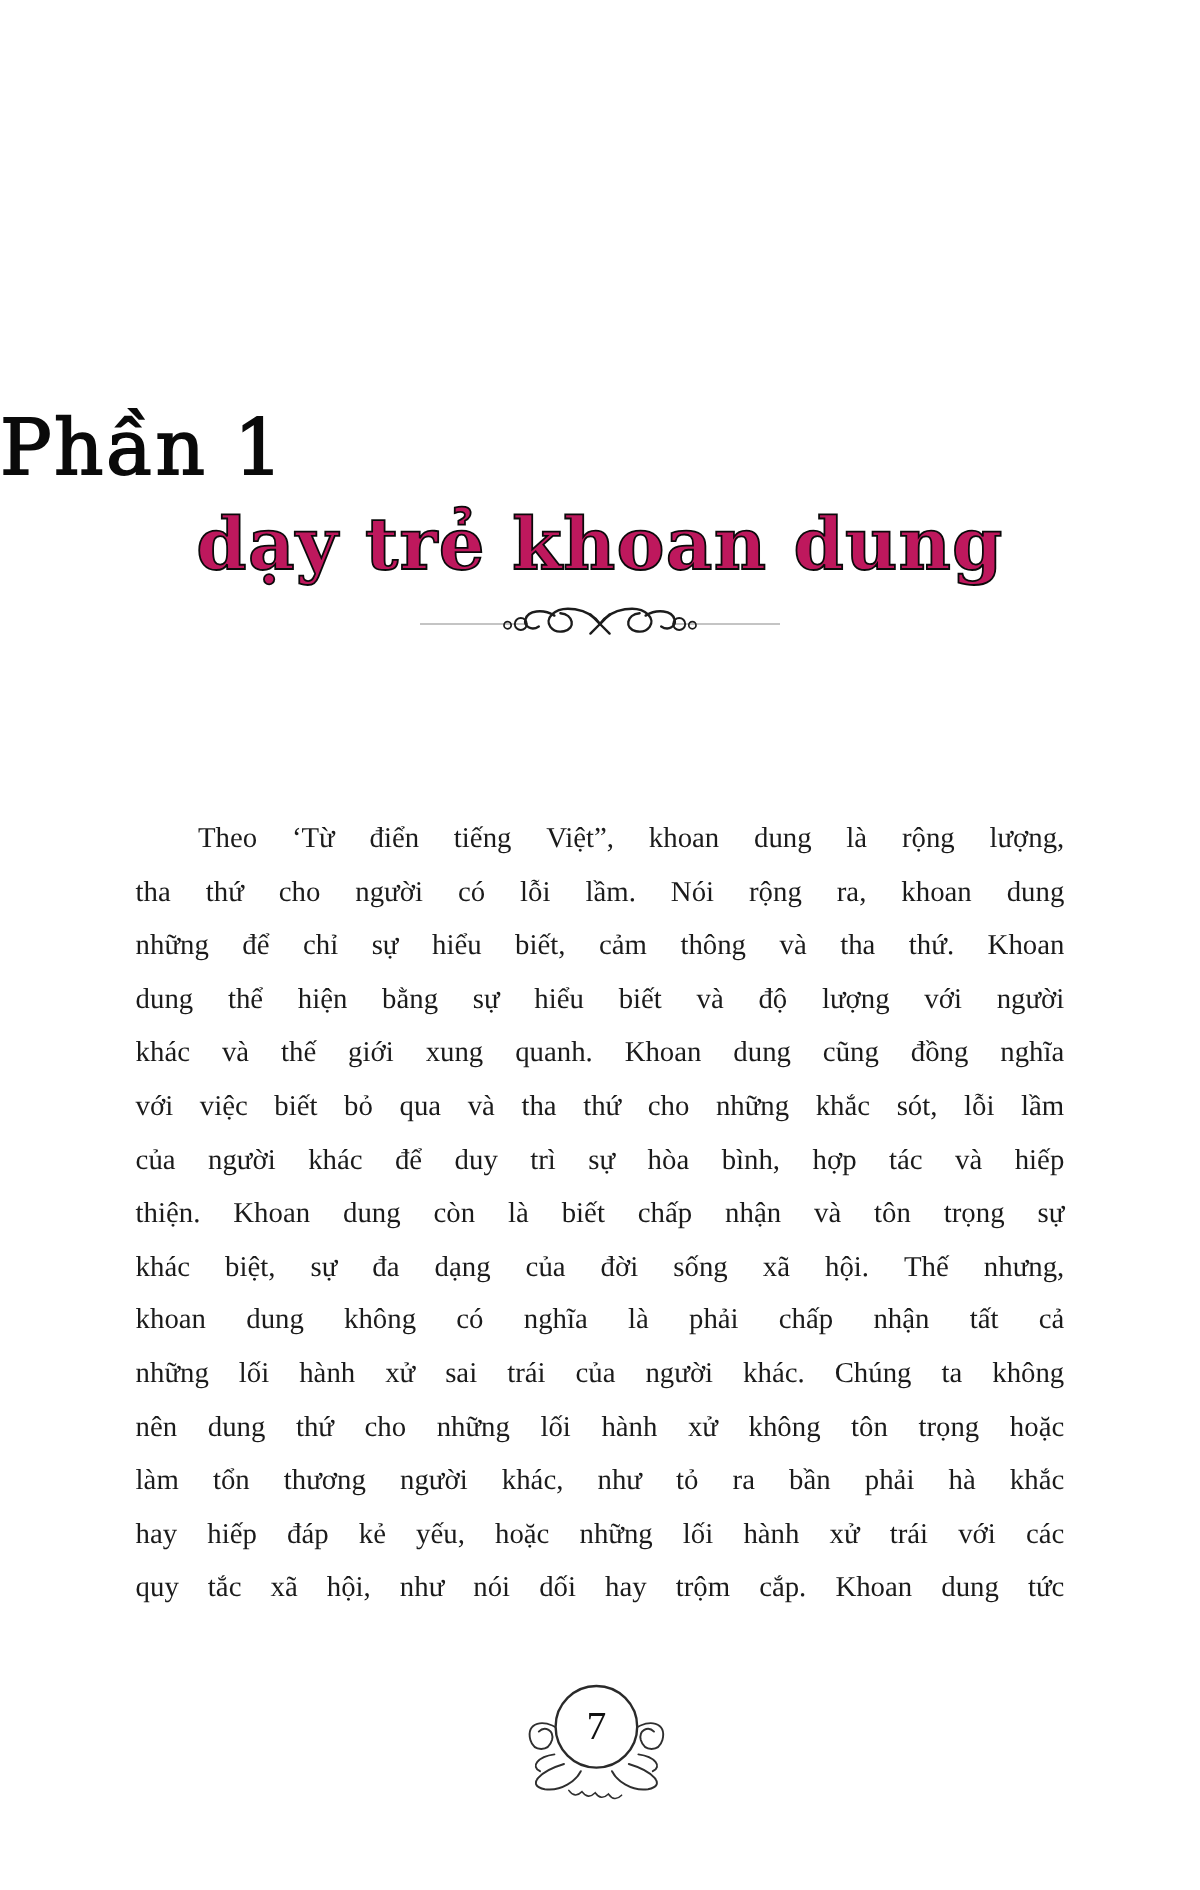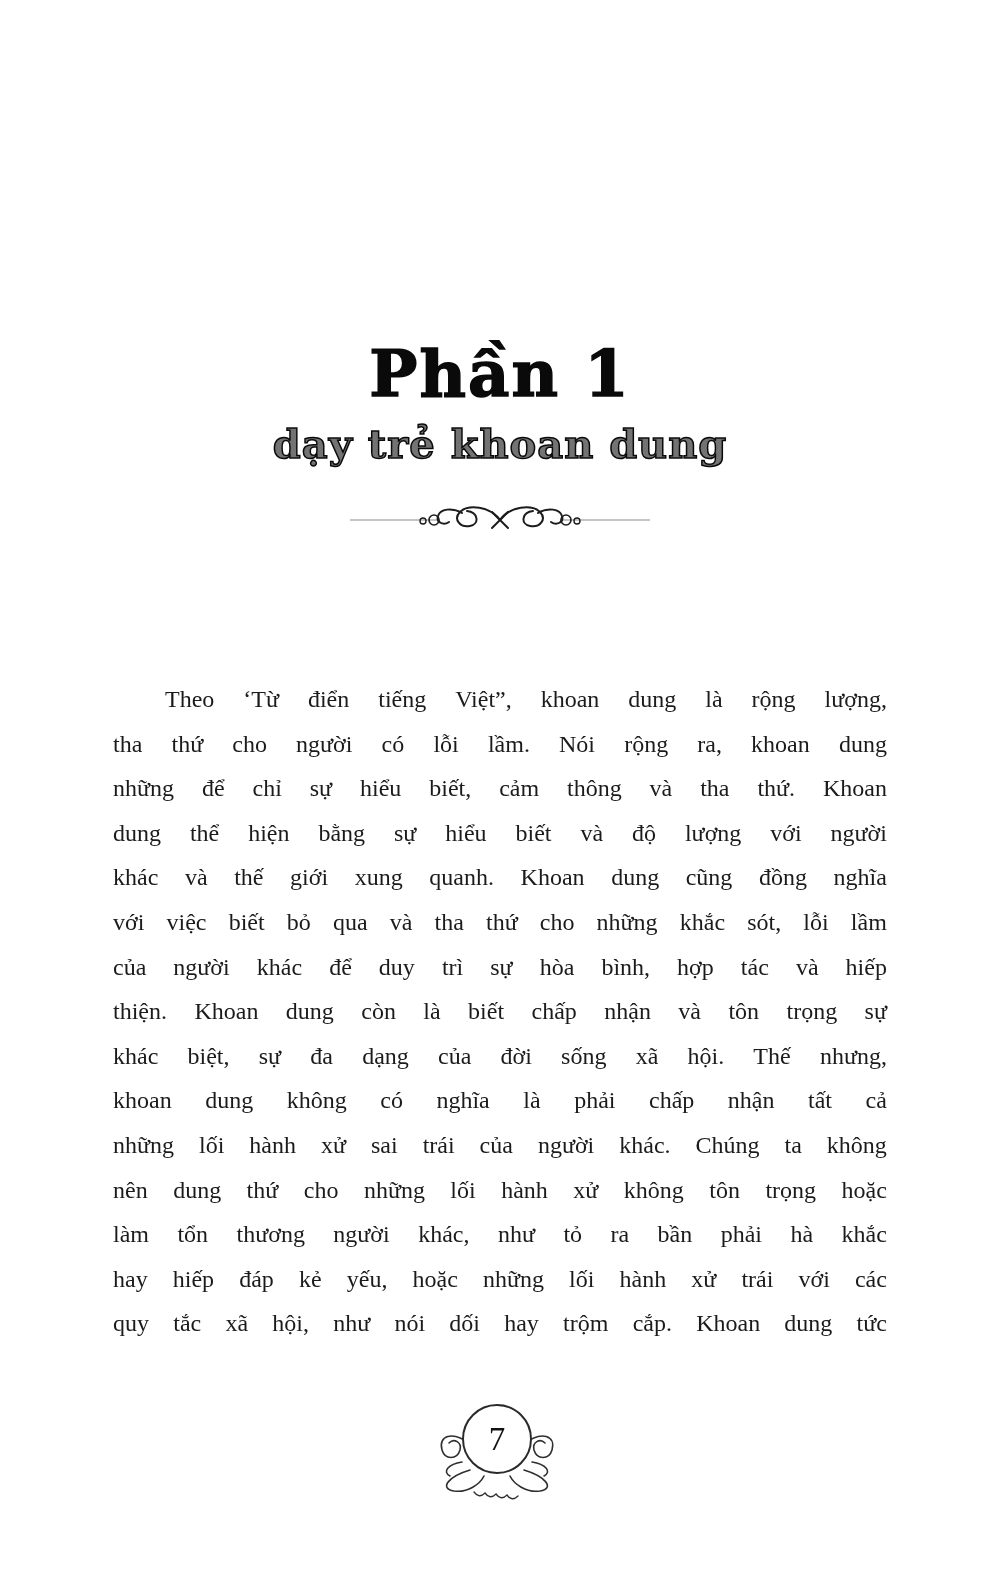--- a/index.html
+++ b/index.html
@@ -10,38 +10,37 @@
     background: #ffffff;
     color: #1b1b1b;
     font-family: "Liberation Serif", serif;
     overflow: hidden;
   }
 
   
   .part-label {
     position: absolute;
     top: 342px; left: 0; width: 1000px;
-    text-align: center;
     font-family: "DejaVu Serif", serif;
-    font-weight: bold;
+    font-weight: normal;
     font-size: 64px;
     line-height: 1;
     color: #0a0a0a;
     -webkit-text-stroke: 1.5px #0a0a0a;
     letter-spacing: 2px;
   }
   .part-title {
     position: absolute;
     top: 424px; left: 0; width: 1000px;
     text-align: center;
     font-family: "DejaVu Serif", serif;
     font-weight: bold;
-    font-size: 40px;
+    font-size: 60px;
     line-height: 1;
-    color: #737373;
+    color: #be185d;
     -webkit-text-stroke: 1.5px #0a0a0a;
     letter-spacing: 1px;
   }
 
   .divider {
     position: absolute;
     top: 500px; left: 350px;
     width: 300px; height: 38px;
   }
 

